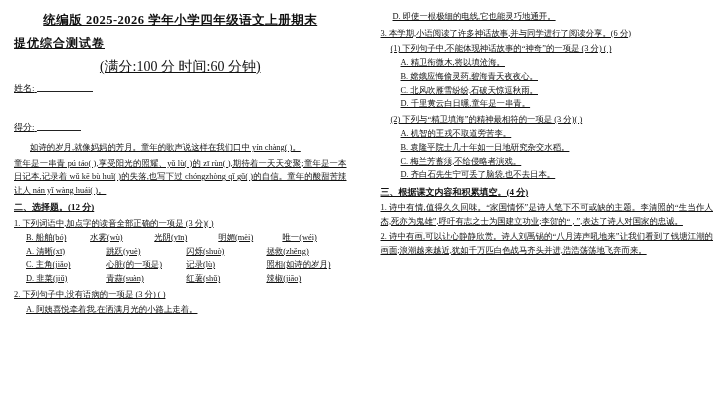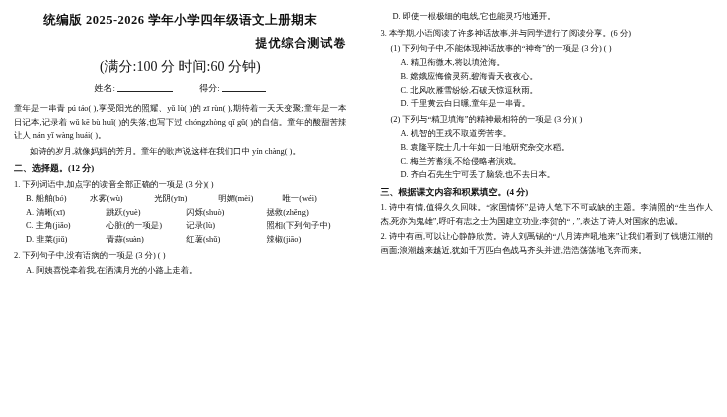--- a/index.html
+++ b/index.html
@@ -8,20 +8,21 @@
     background:#ffffff;
     font-family:"Liberation Serif", serif;
     color:#111;
     overflow:hidden;
   }
   .page{
     position:relative;
     width:727px;height:417px;
     box-sizing:border-box;
     padding:10px 14px 6px 14px;
+    text-decoration:underline;
   }
   .cols{
     display:flex;
     gap:14px;
     height:100%;
   }
   .col{
     width:50%;
     box-sizing:border-box;
   }
@@ -29,37 +30,38 @@
   .col.right{padding-left:4px;margin-left:12px;}
 
   .doc-title{
     text-align:center;
     font-size:12.5px;
     font-weight:bold;
     letter-spacing:0.5px;
     margin:2px 0 6px 0;
   }
   .doc-subtitle{
-    text-align:right;
+    text-align:left;
     font-size:12px;
     font-weight:bold;
     letter-spacing:1px;
     margin:0 0 6px 0;
   }
   .doc-meta{
     text-align:center;
     font-size:14px;
     margin:0 0 6px 0;
   }
   .name-row{
     display:flex;
     justify-content:center;
     gap:26px;
     font-size:9px;
     margin-bottom:7px;
+    flex-direction:column;
   }
   .name-row span.lbl{white-space:nowrap;}
   .u{
     display:inline-block;
     border-bottom:1px solid #222;
     width:56px;
     height:9px;
     vertical-align:-1px;
   }
   .u.short{width:44px;}
@@ -121,22 +123,22 @@
         <span class="lbl">
           <span>姓名:</span>
           <span class="u"></span>
         </span>
         <span class="lbl">
           <span>得分:</span>
           <span class="u short"></span>
         </span>
       </div>
 
+      <div class="para indent">如诗的岁月,就像妈妈的芳月。童年的歌声说这样在我们口中 yín chàng(    )。</div>
       <div class="para">童年是一串青 pú táo(    ),享受阳光的照耀、yǔ lù(    )的 zī rùn(    ),期待着一天天变聚;童年是一本日记本,记录着 wǔ kē bù huǐ(    )的失落,也写下过 chóngzhòng qǐ gǔ(    )的自信。童年的酸甜苦辣让人 nán yǐ wàng huái(    )。</div>
-      <div class="para indent">如诗的岁月,就像妈妈的芳月。童年的歌声说这样在我们口中 yín chàng(    )。</div>
 
       <div class="sec-head">二、选择题。(12 分)</div>
 
       <div class="q">1. 下列词语中,加点字的读音全部正确的一项是 (3 分)(    )</div>
       <div class="opts">
         <div class="opt-line">
           <span class="o">B. 船舶(bó)</span>
           <span class="o">水雾(wù)</span>
           <span class="o">光阴(yīn)</span>
           <span class="o">明媚(mèi)</span>
@@ -145,21 +147,21 @@
         <div class="opt-line">
           <span class="o">A. 清晰(xī)</span>
           <span class="o">跳跃(yuè)</span>
           <span class="o">闪烁(shuò)</span>
           <span class="o">拯救(zhěng)</span>
         </div>
         <div class="opt-line">
           <span class="o">C. 主角(jiǎo)</span>
           <span class="o">心脏(的一项是)</span>
           <span class="o">记录(lù)</span>
-          <span class="o">照相(下列句子中)</span>
+          <span class="o">照相(如诗的岁月)</span>
         </div>
         <div class="opt-line">
           <span class="o">D. 韭菜(jiǔ)</span>
           <span class="o">青蒜(suàn)</span>
           <span class="o">红薯(shǔ)</span>
           <span class="o">辣椒(jiāo)</span>
         </div>
       </div>
 
       <div class="q">2. 下列句子中,没有语病的一项是 (3 分)      (    )</div>

